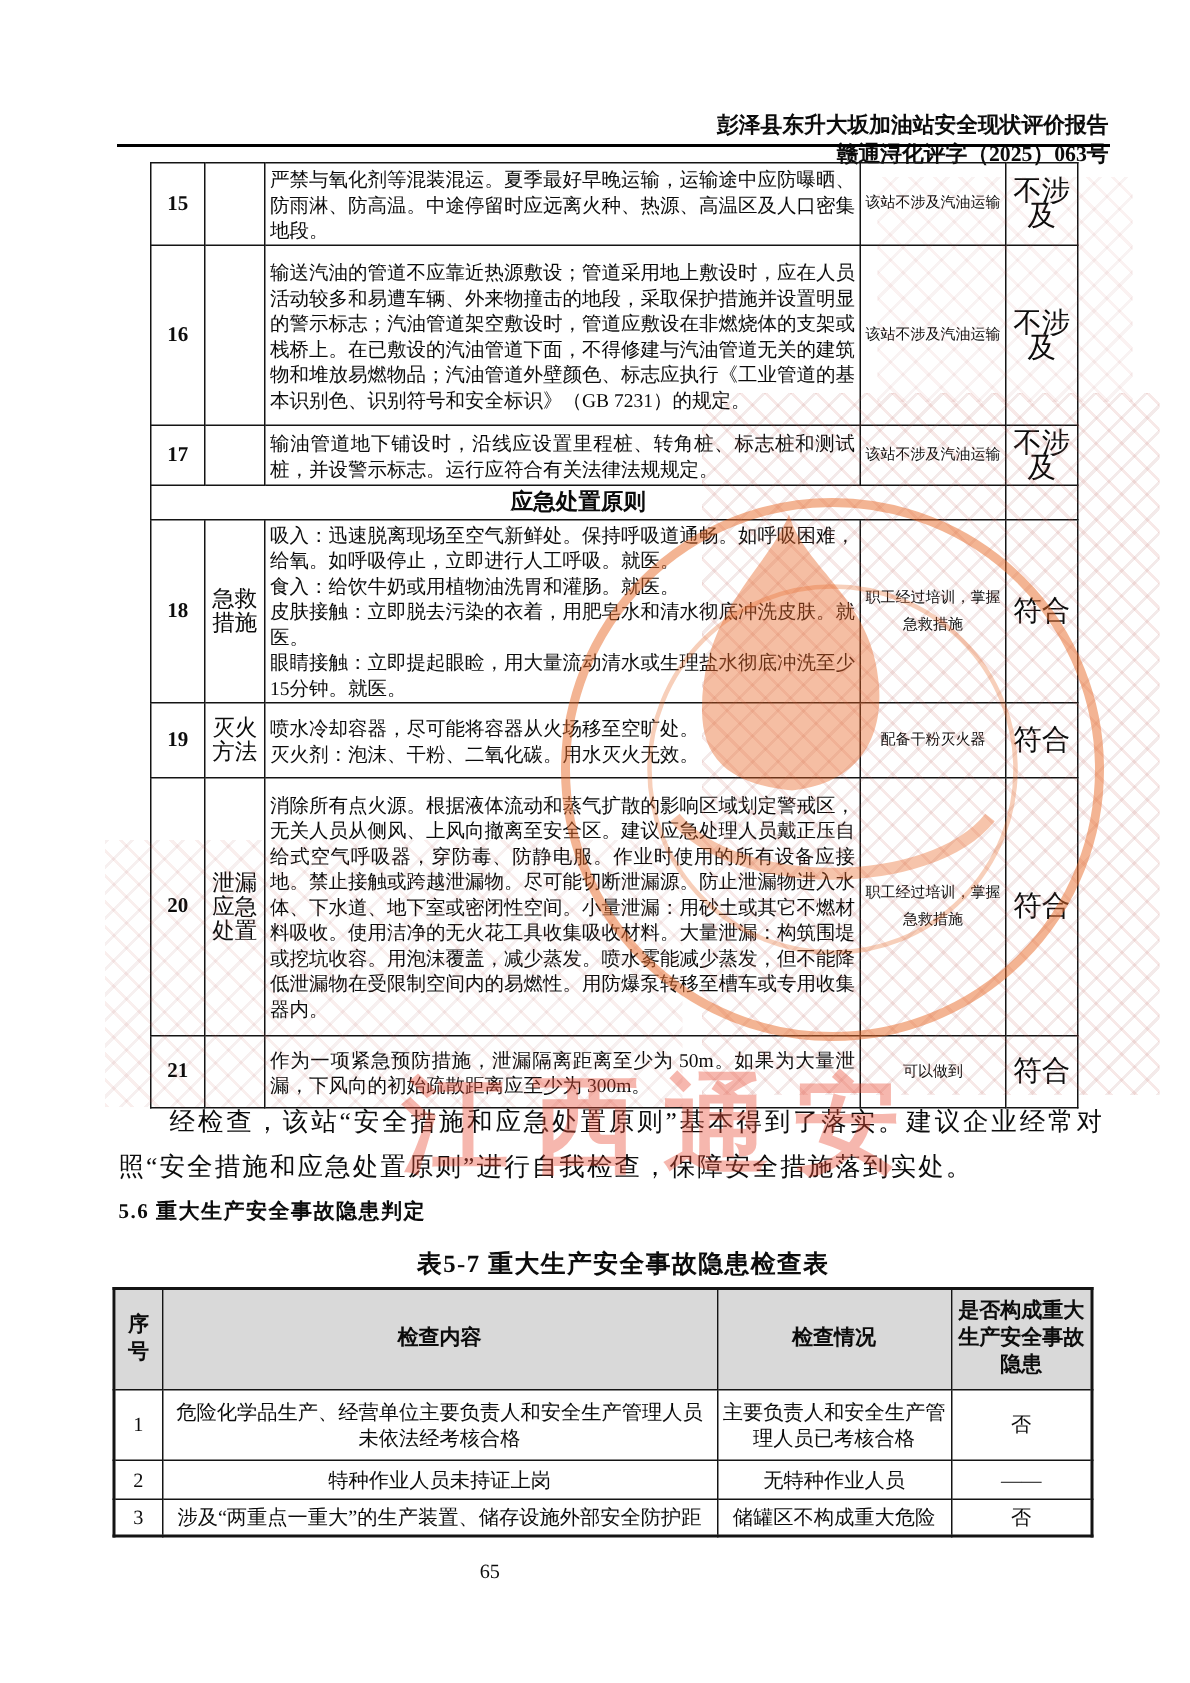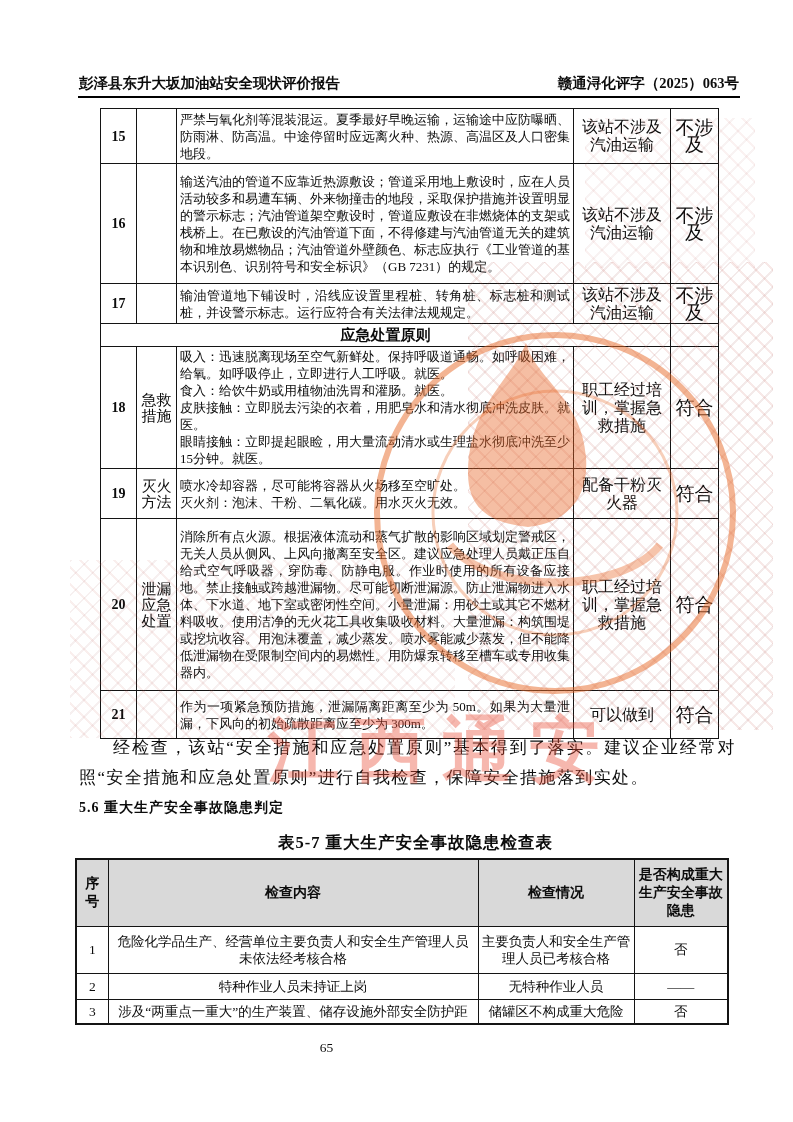--- a/index.html
+++ b/index.html
@@ -2,31 +2,31 @@
 <html><head>
 <meta charset="utf-8">
 <style>
   html,body{margin:0;padding:0;}
   body{
     width:793px;height:1122px;position:relative;background:#ffffff;
     font-family:"Liberation Serif","DejaVu Serif",serif;color:#0c0c0c;
     overflow:hidden;
   }
   
-  .pg-header{position:absolute;left:79px;top:74px;width:660px;display:flex;justify-content:space-between;align-items:flex-end;font-size:14.5px;font-weight:700;}
+  .pg-header{position:absolute;left:79px;top:74px;width:660px;display:flex;justify-content:space-between;align-items:flex-end;font-size:14.5px;font-weight:700;flex-direction:column;}
   .pg-rule{position:absolute;left:78px;top:96px;width:662px;height:2px;background:#000;}
   
   table{border-collapse:collapse;table-layout:fixed;}
   td,th{border:1px solid #141414;padding:1px 3px;vertical-align:middle;overflow:hidden;}
   .t1{position:absolute;left:100px;top:108px;width:618px;border:1.5px solid #141414;}
   .t1 td{font-size:13px;line-height:17px;}
   .t1 .num{text-align:center;font-weight:700;font-size:14px;}
   .t1 .lbl{text-align:center;font-size:15px;line-height:16px;padding:1px 2px;}
   .t1 .cnt{text-align:justify;white-space:pre-line;}
-  .t1 .sit{text-align:center;font-size:16px;line-height:18px;}
+  .t1 .sit{text-align:center;font-size:10px;line-height:18px;}
   .t1 .con{text-align:center;font-size:19px;}
   .t1 .section{text-align:center;font-weight:700;font-size:15px;}
   .t2{position:absolute;left:75px;top:858px;width:652px;border:2px solid #141414;}
   .t2 td,.t2 th{font-size:13.5px;line-height:17px;text-align:center;}
   .t2 th{background:#d9d9d9;font-weight:700;font-size:14px;line-height:18px;}
   .t2 .clip{white-space:nowrap;overflow:hidden;}
   
   .summary{position:absolute;left:79px;top:733px;width:657px;font-size:17px;line-height:30px;letter-spacing:1.4px;text-align:justify;text-indent:2em;}
   .h-sec{position:absolute;left:79px;top:799px;font-size:14px;font-weight:700;letter-spacing:1px;}
   .t2-caption{position:absolute;left:0;top:832px;width:793px;text-align:center;font-size:16.5px;font-weight:700;letter-spacing:1px;padding-left:19px;}

